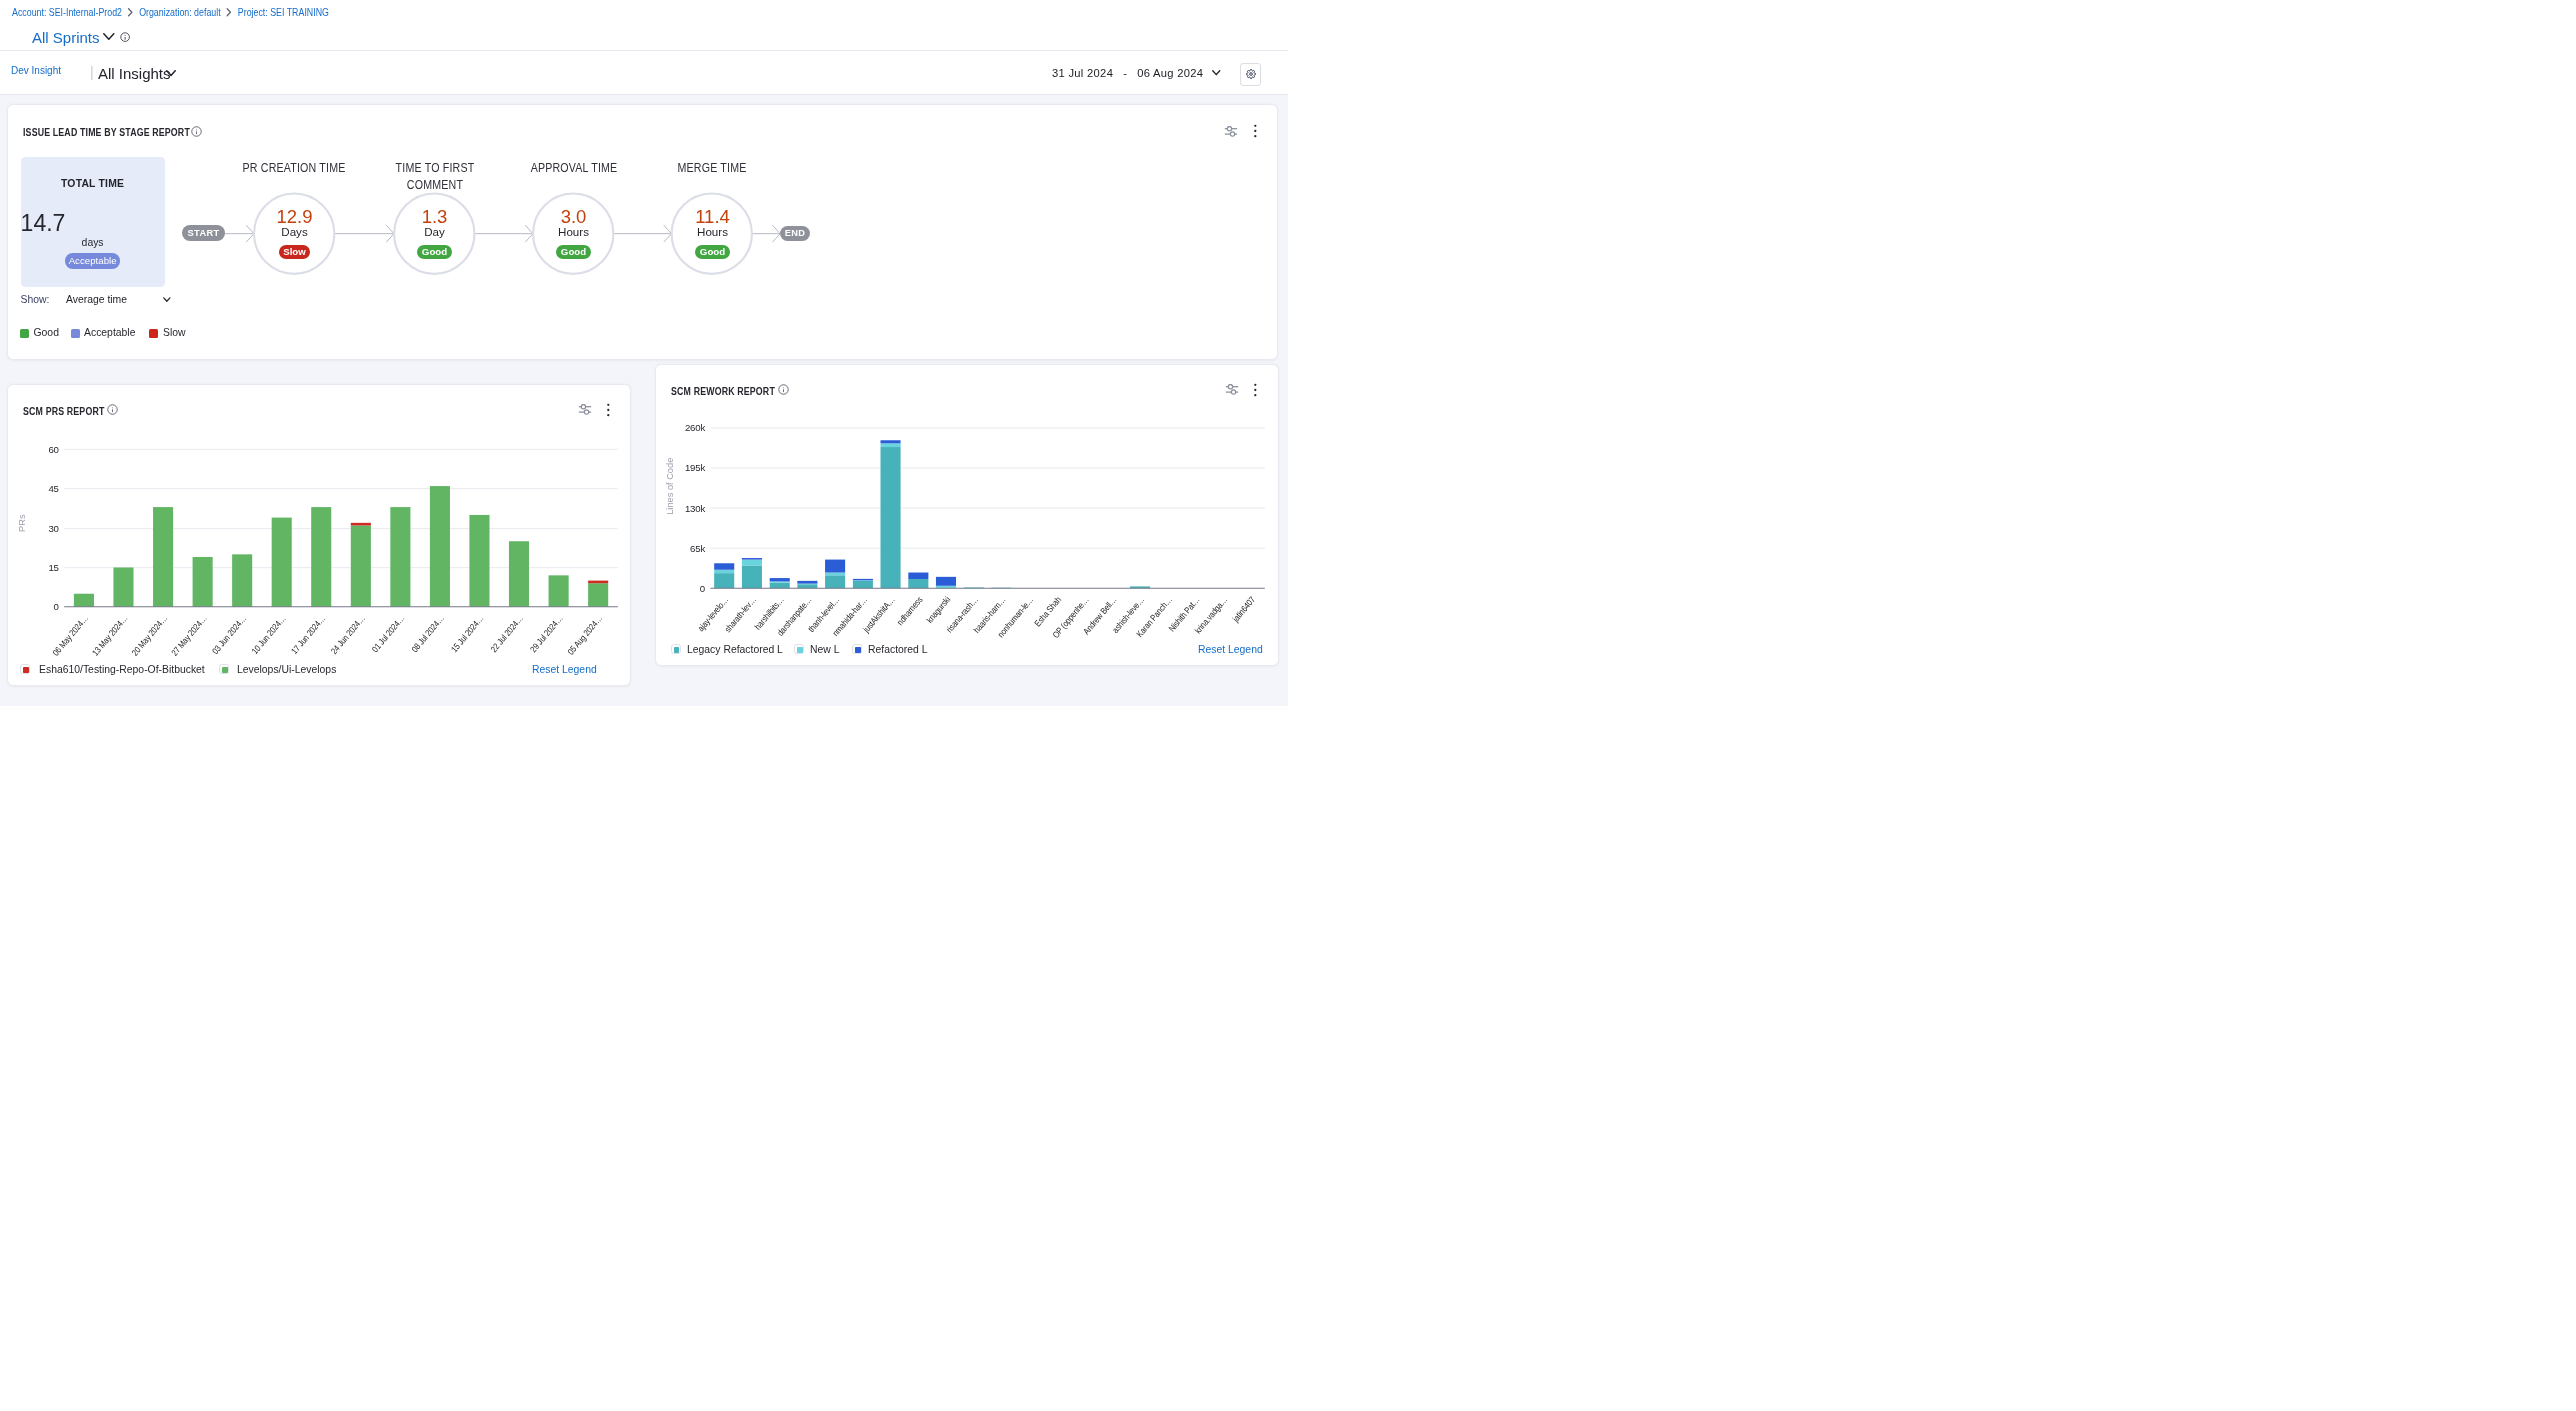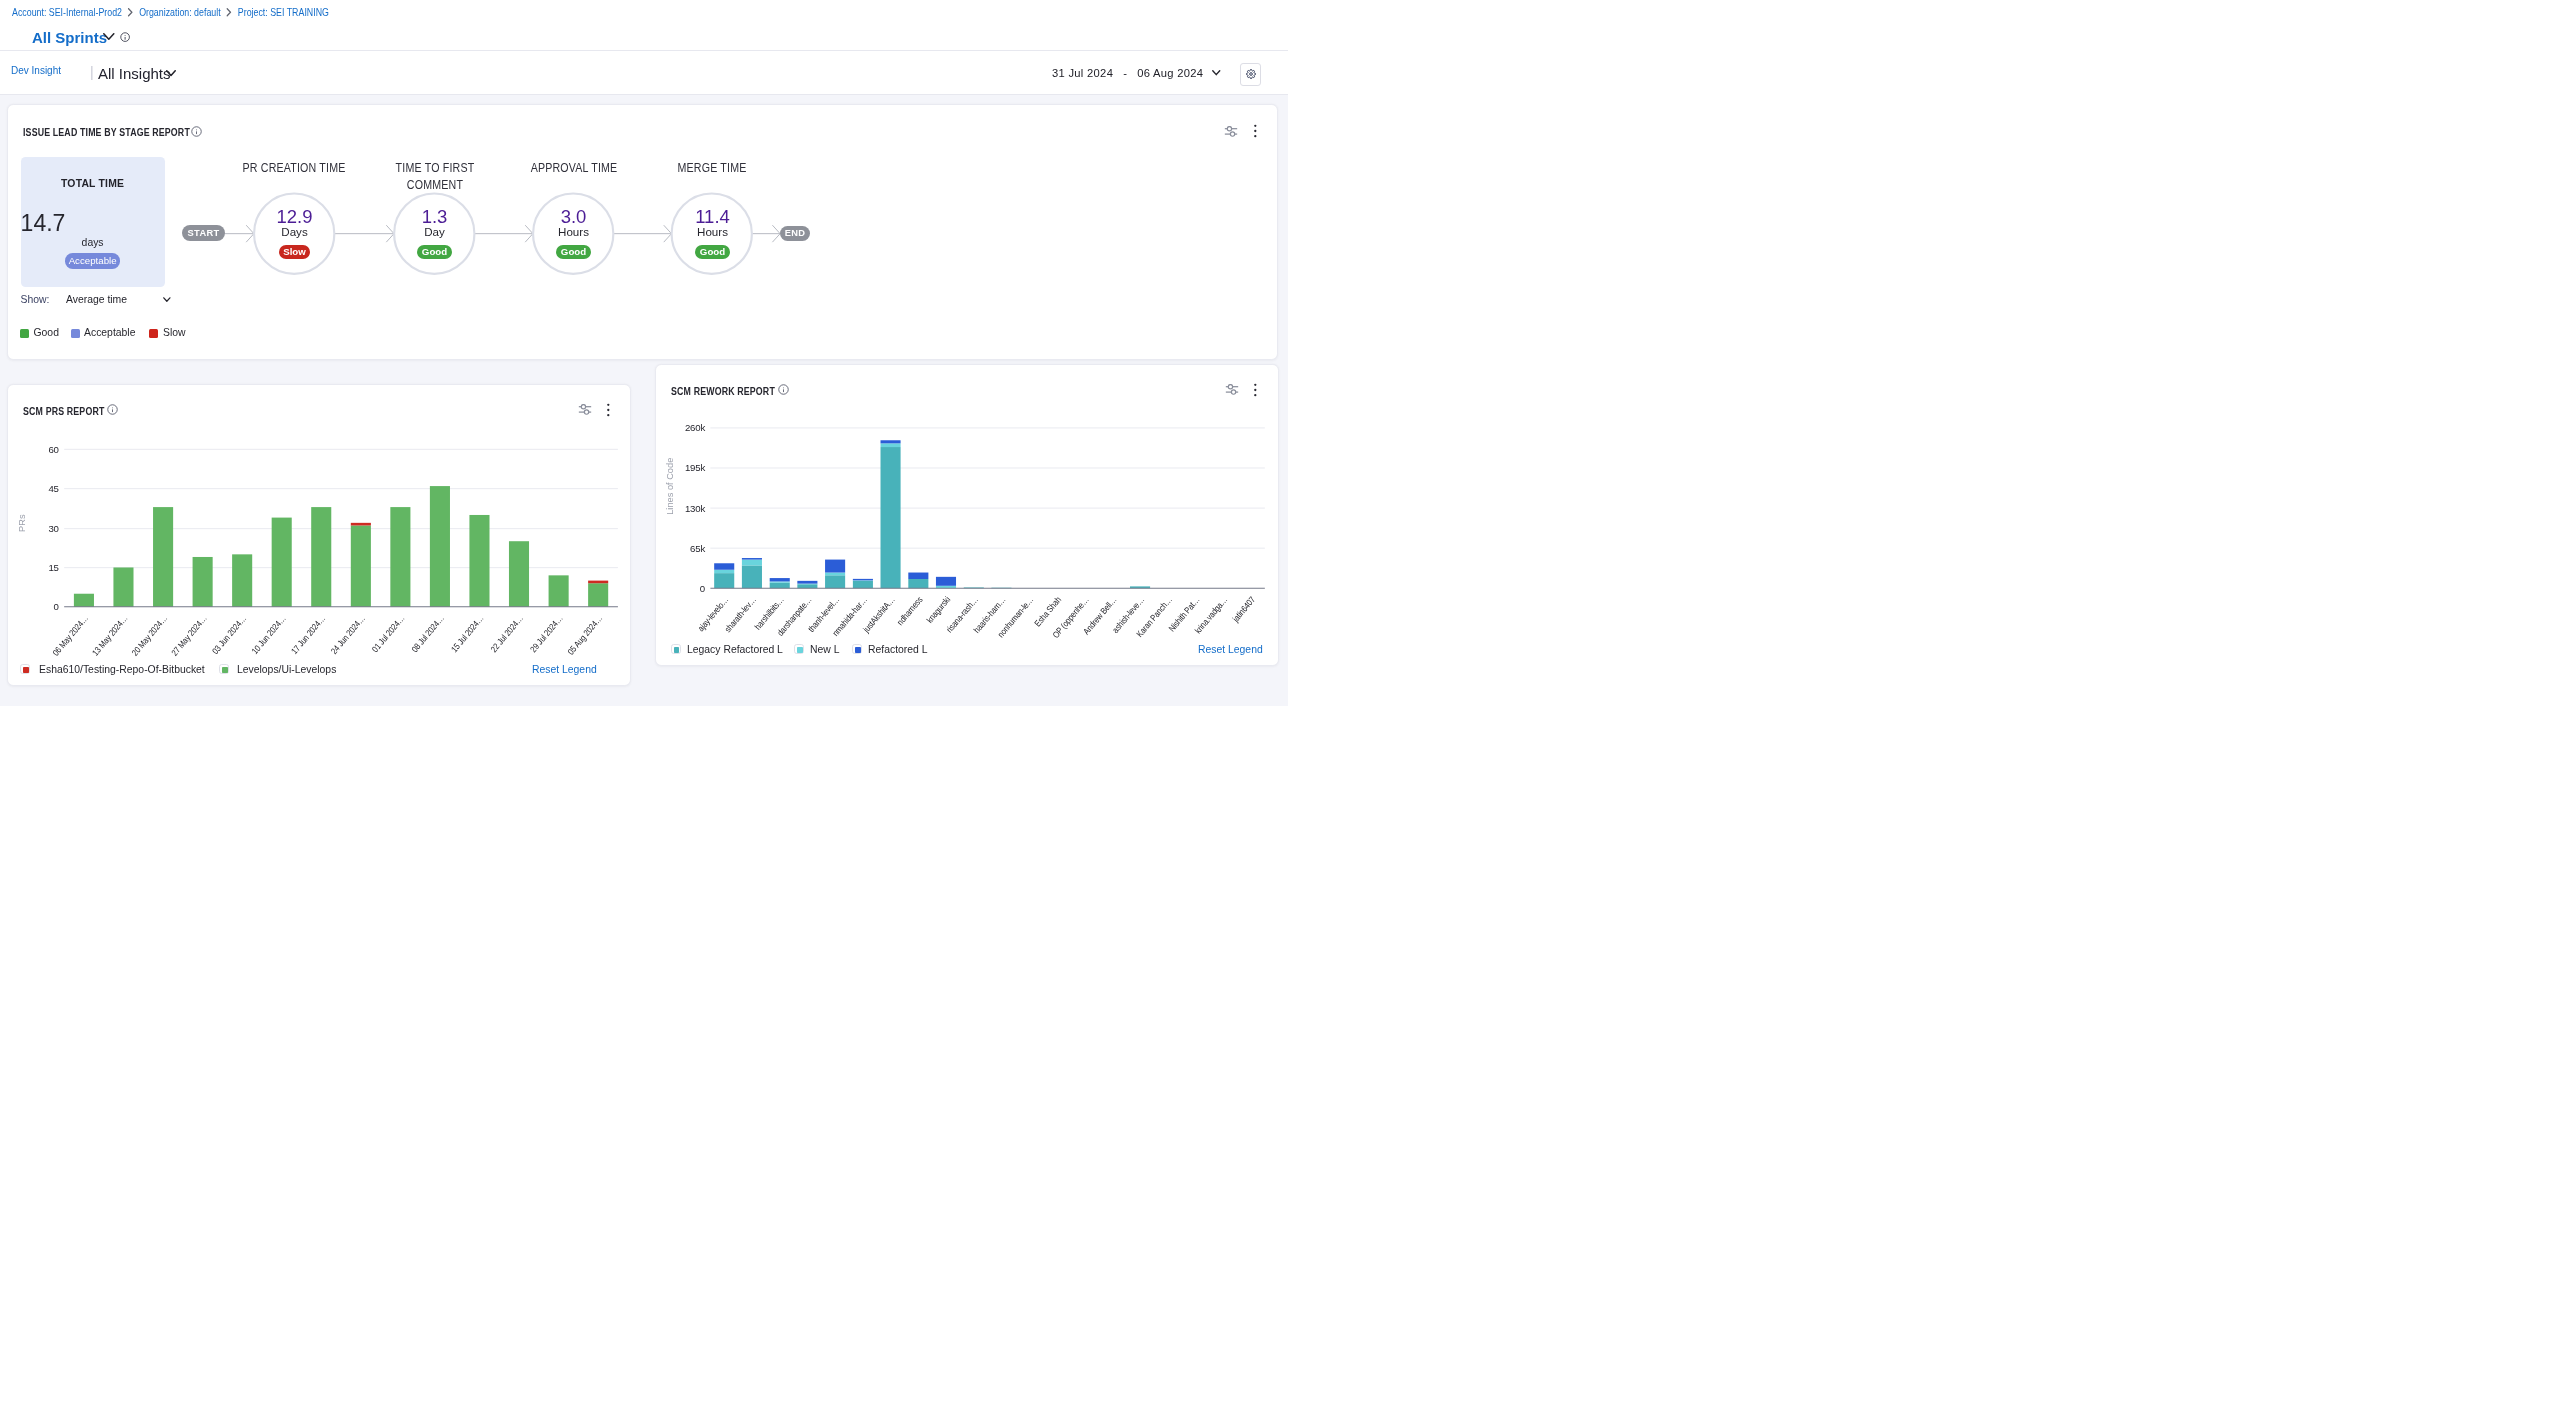--- a/index.html
+++ b/index.html
@@ -5,21 +5,21 @@
 * { margin:0; padding:0; box-sizing:border-box; }
 html,body { width:1288px; height:706px; font-family:"Liberation Sans", sans-serif; background:#fff; overflow:hidden; }
 .abs { position:absolute; }
 .content { position:absolute; left:0; top:95px; width:1288px; height:611px; background:#f4f5fa; }
 .card { position:absolute; background:#fff; border:0.8px solid #e9eaf1; border-radius:6.2px; box-shadow:0 0.8px 2.3px rgba(40,41,61,.05); }
 .ctitle { position:absolute; font-size:11.6px; font-weight:700; color:#26262e; letter-spacing:0.2px; transform:scaleX(.76); transform-origin:left center; white-space:nowrap; }
 .tick { font-size:12.5px; fill:#26262e; font-family:"Liberation Sans",sans-serif; letter-spacing:-.3px; }
 .xtick { font-size:11.5px; fill:#222228; font-family:"Liberation Sans",sans-serif; letter-spacing:-.2px; }
 .atitle { font-size:12px; fill:#9ca0ac; font-family:"Liberation Sans",sans-serif; }
 .stitle { font-size:12.4px; color:#30303a; text-align:center; line-height:16.6px; letter-spacing:0.2px; transform:scaleX(.86); }
-.snum { font-size:18.5px; font-weight:400; color:#4c1d95; text-align:center; }
+.snum { font-size:18.5px; font-weight:400; color:#c2410c; text-align:center; }
 .sunit { font-size:11.6px; color:#26262e; text-align:center; }
 .cpill { display:inline-block; color:#fff; font-size:9.7px; font-weight:600; height:14.3px; line-height:14.3px; padding:0 4.6px; border-radius:7.7px; }
 .gpill { display:inline-block; color:#fff; font-size:9.3px; font-weight:600; background:#8e9199; border-radius:8.5px; }
 .lbox { width:10.4px; height:10.4px; background:#fff; border:0.8px solid #dee0e8; border-radius:2.7px; display:inline-block; }
 .lfill { position:absolute; left:1.9px; top:1.9px; width:5.9px; height:5.9px; display:block; border-radius:0.8px; }
 .ltext { position:absolute; font-size:10.4px; color:#27272e; }
 .sq { position:absolute; width:8.5px; height:8.5px; border-radius:1.5px; }
 </style>
 </head>
 <body>
@@ -29,21 +29,21 @@
       <span>Account: SEI-Internal-Prod2</span>
       <svg width="6.2" height="8.5" style="margin:0 7px" viewBox="0 0 8 11">
         <polyline points="1.5,1 6.5,5.5 1.5,10" fill="none" stroke="#60646f" stroke-width="2" stroke-linecap="round" stroke-linejoin="round"></polyline>
       </svg>
       <span>Organization: default</span>
       <svg width="6.2" height="8.5" style="margin:0 7px" viewBox="0 0 8 11">
         <polyline points="1.5,1 6.5,5.5 1.5,10" fill="none" stroke="#60646f" stroke-width="2" stroke-linecap="round" stroke-linejoin="round"></polyline>
       </svg>
       <span>Project: SEI TRAINING</span>
     </div>
-  <div class="abs" style="left:32px;top:28.6px;font-size:15px;color:#146dc9;font-weight:700">All Sprints</div>
+  <div class="abs" style="left:32px;top:28.6px;font-size:15px;color:#146dc9;font-weight:400">All Sprints</div>
   <svg class="abs" style="left:103px;top:33px" width="11.6" height="7.7" viewBox="0 0 15 10">
       <polyline points="1,1 7.5,8 14,1" fill="none" stroke="#24242c" stroke-width="2" stroke-linecap="round" stroke-linejoin="round"></polyline>
     </svg>
   <svg class="abs" style="left:120px;top:32px" width="10.2" height="10.2" viewBox="0 0 13.1875 13.1875">
       <circle cx="6.6" cy="6.6" r="5.6" fill="none" stroke="#4b4e5c" stroke-width="1.25"></circle>
       <line x1="6.6" y1="3.9999999999999996" x2="6.6" y2="5.0" stroke="#4b4e5c" stroke-width="1.25"></line>
       <line x1="6.6" y1="6.3999999999999995" x2="6.6" y2="10.0" stroke="#4b4e5c" stroke-width="1.25"></line>
     </svg>
 </div>
 

